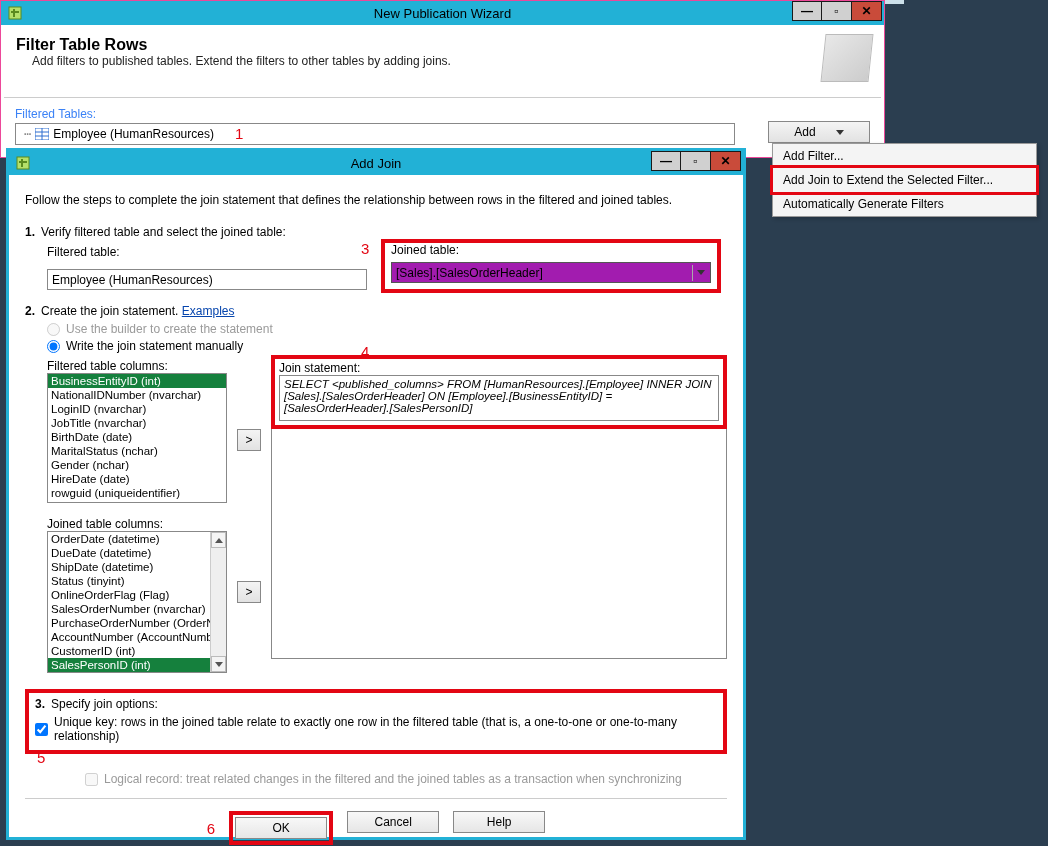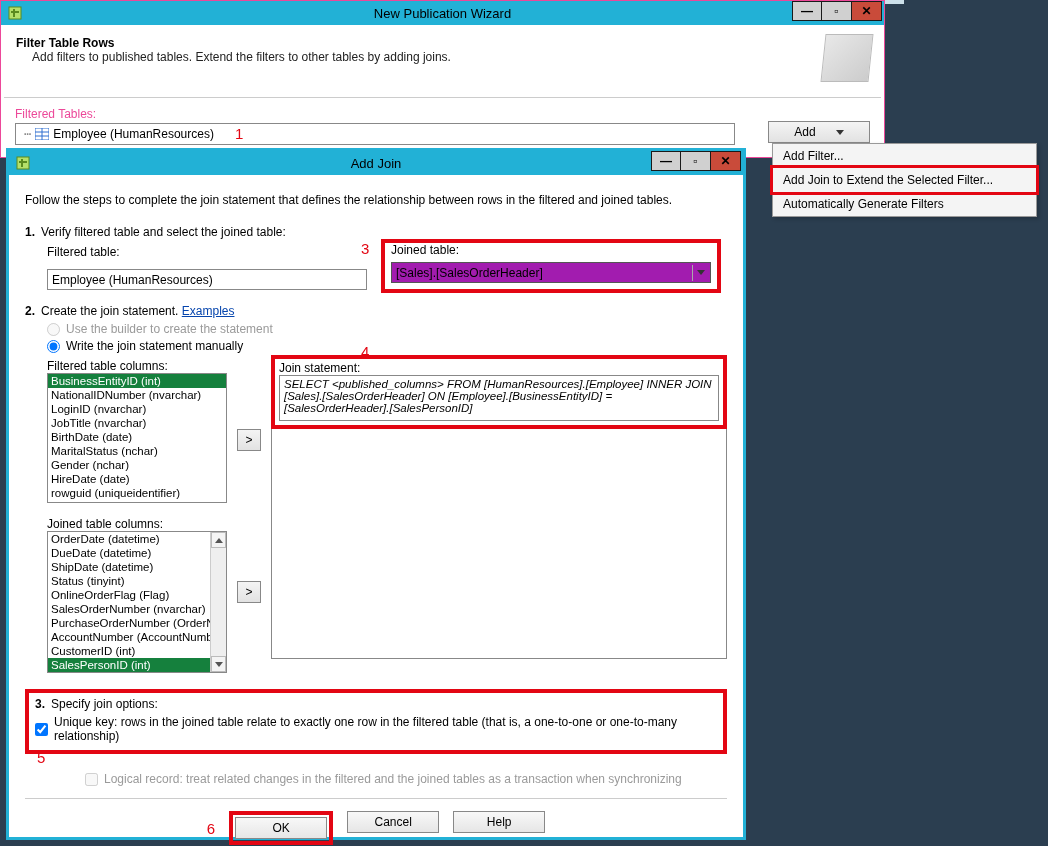--- a/index.html
+++ b/index.html
@@ -63,39 +63,39 @@
   .header-panel {
     background: #fff;
     border-bottom: 1px solid #ccc;
     padding: 8px 12px;
     position: relative;
     margin: 3px;
     height: 70px;
   }
   .header-title {
     font-weight: bold;
-    font-size: 12px;
+    font-size: 16px;
   }
   .header-sub {
     margin-left: 16px;
     color: #222;
   }
   .header-graphic {
     position: absolute;
     right: 10px; top: 6px;
     width: 48px; height: 48px;
     background: linear-gradient(135deg,#e8e8e8,#ccc);
     border: 1px solid #bbb;
     transform: skewX(-6deg);
   }
   .content {
     padding: 6px 14px 14px 14px;
     position: relative;
   }
-  .label { color: #ec4899; margin-bottom: 2px; }
+  .label { color: #3b82f6; margin-bottom: 2px; }
   .tree {
     border: 1px solid #888;
     height: 22px;
     background: #fff;
     display: flex;
     align-items: center;
     padding-left: 8px;
     width: 720px;
   }
   .tree-item {

